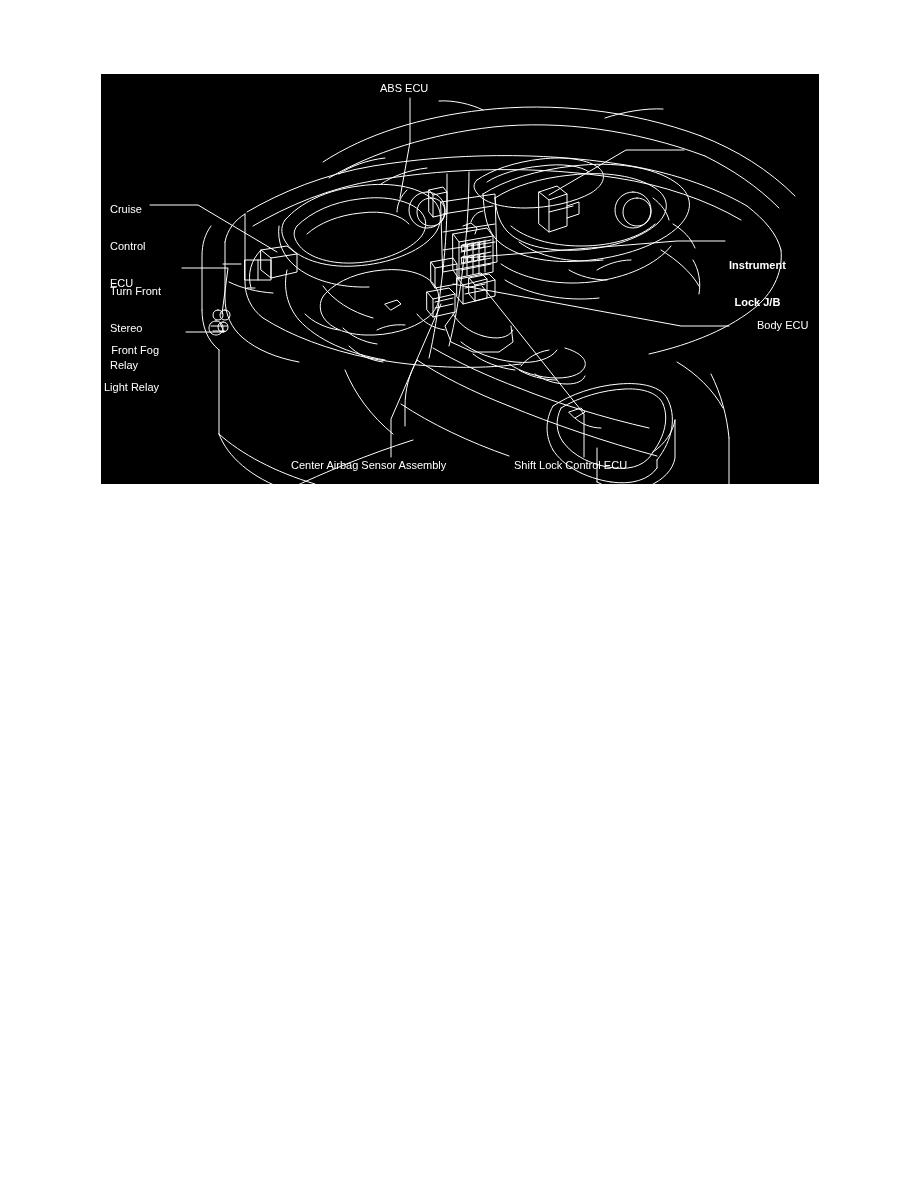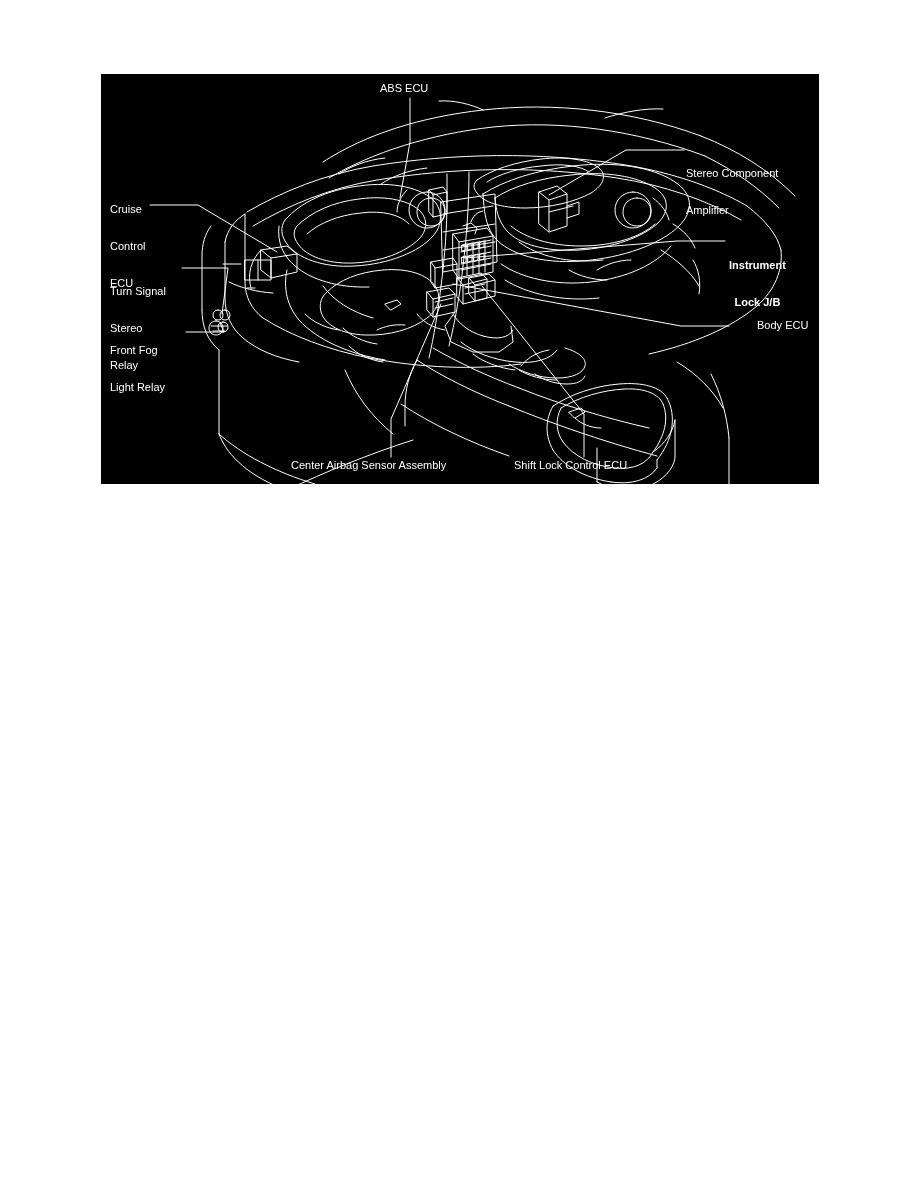--- a/index.html
+++ b/index.html
@@ -317,45 +317,41 @@
           <path d="M 316,240 C 322,248 332,254 344,256"></path>
           <path d="M 280,110 C 292,102 308,96 326,94"></path>
           <path d="M 238,100 C 250,92 266,86 284,84"></path>
         </g>
 
       </g>
     </svg>
 
     <div class="lbl" style="left:279px; top:8px;">ABS ECU</div>
 
-    <div class="lbl" style="left:585px; top:69px;">
-      <div>Stereo Component</div>
-      <div>Amplifier</div>
-    </div>
 
     <div class="lbl bold" style="left:628px; top:161px;text-align:center;">
       <div>Instrument</div>
       <div>Lock J/B</div>
     </div>
 
     <div class="lbl" style="left:631px; top:245px;padding-left:25px;">Body ECU</div>
 
     <div class="lbl" style="left:9px; top:105px;">
       <div>Cruise</div>
       <div>Control</div>
       <div>ECU</div>
     </div>
 
     <div class="lbl" style="left:9px; top:187px;">
-      <div>Turn Signal</div>
+      <div>Turn Front</div>
       <div>Stereo</div>
       <div>Relay</div>
     </div>
 
-    <div class="lbl" style="left:9px; top:246px;">
+    <div class="lbl" style="left:3px; top:246px;text-align:right;">
       <div>Front Fog</div>
       <div>Light Relay</div>
     </div>
 
     <div class="lbl" style="left:190px; top:385px;">Center Airbag Sensor Assembly</div>
 
     <div class="lbl" style="left:413px; top:385px;text-align:right;">Shift Lock Control ECU</div>
 
   </div>
 </div>

